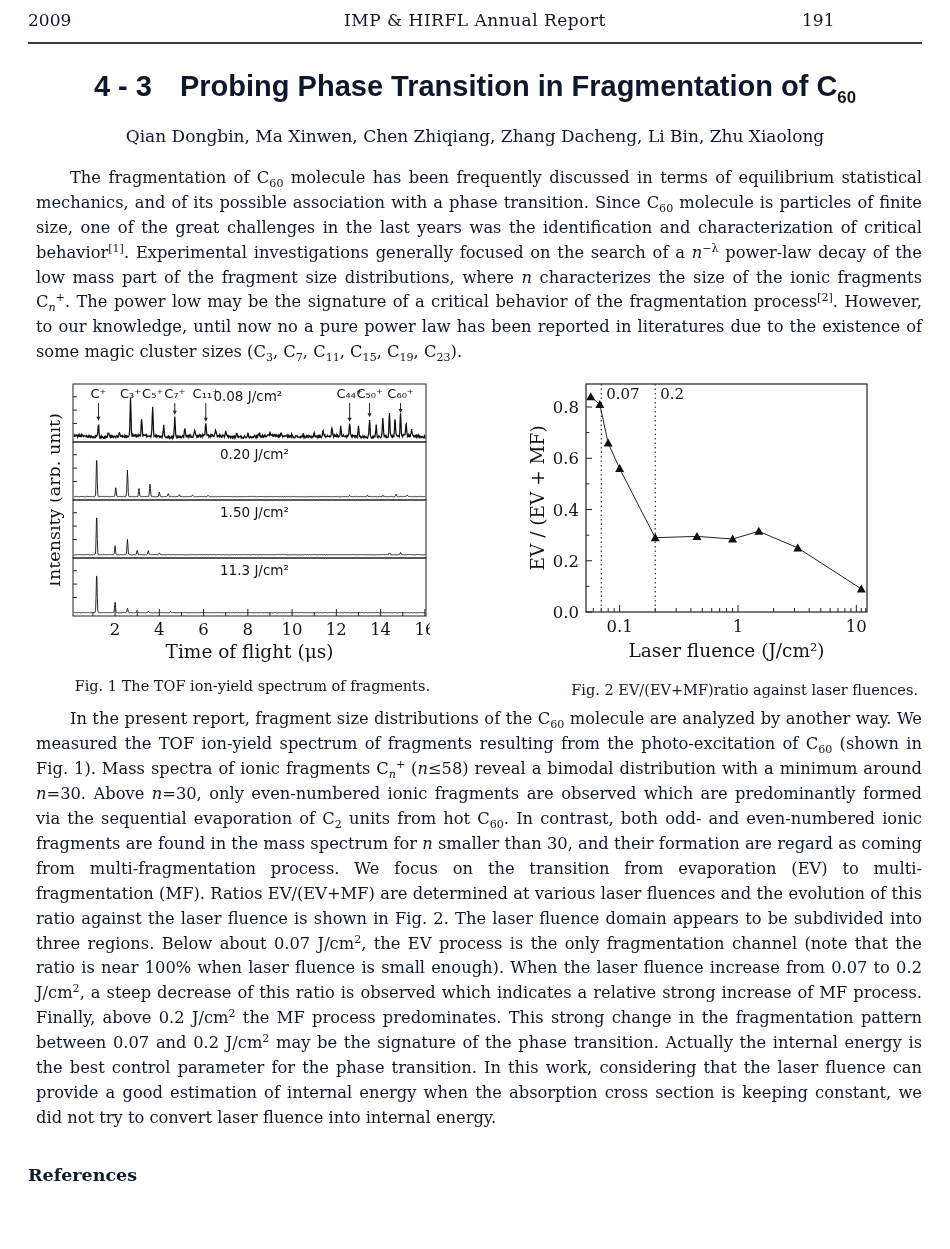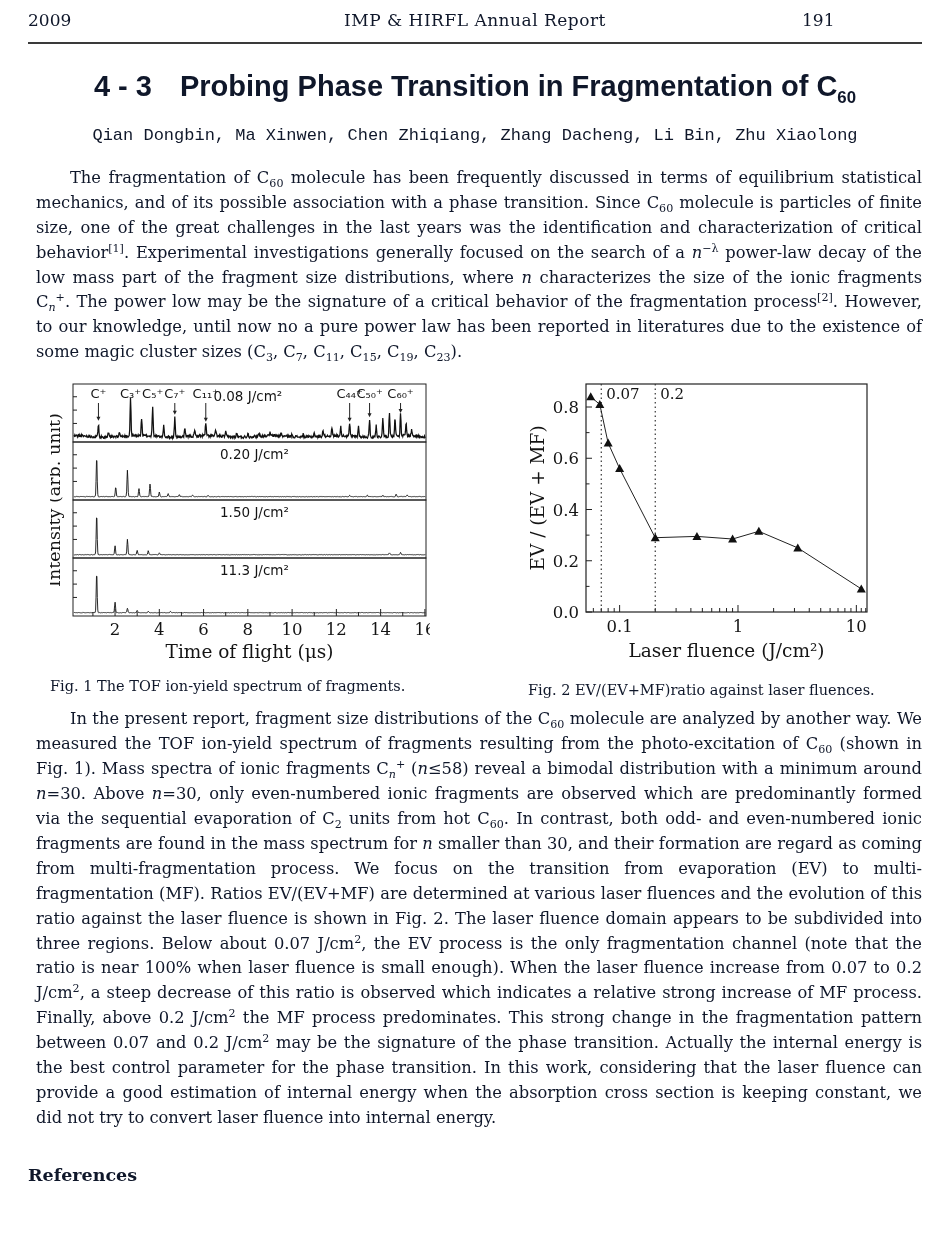--- a/index.html
+++ b/index.html
@@ -16,35 +16,35 @@
   .header .year{width:120px;text-align:left;}
   .header .journal{flex:1;text-align:center;letter-spacing:.5px;}
   .header .pagenum{width:120px;text-align:left;}
   
   .title{
     text-align:center;font-weight:bold;font-size:29px;margin:26px 0 14px;
     font-family:Liberation Sans, sans-serif;
   }
   .title .secnum{margin-right:28px;}
   .title sub{font-size:58%;}
-  .authors{text-align:center;font-size:17px;line-height:1.65;margin-bottom:16px;font-family:Liberation Mono, monospace;}
+  .authors{text-align:center;font-size:17px;line-height:1.65;margin-bottom:16px;}
   
   .para{
     font-size:16.3px;line-height:1.53;text-align:justify;
     text-indent:34px;margin:6px 0 0 8px;
   }
   .para sup{font-size:68%;line-height:0;}
   .para sub{font-size:68%;line-height:0;}
   
   .figures-row{position:relative;height:324px;margin-top:12px;}
   .figure-block{position:absolute;top:0;}
   #figure1-block{left:22px;width:380px;}
   #figure2-block{left:500px;width:390px;}
   .caption{
-    text-align:left;font-size:14.5px;margin-top:5px;white-space:nowrap;
+    text-align:right;font-size:14.5px;margin-top:5px;white-space:nowrap;
   }
   svg text{fill:#141414;}
   
   .refs-heading{font-size:17.5px;font-weight:bold;margin:34px 0 12px 0;}
 </style>
 </head>
 <body>
 
 <div class="page">
 

